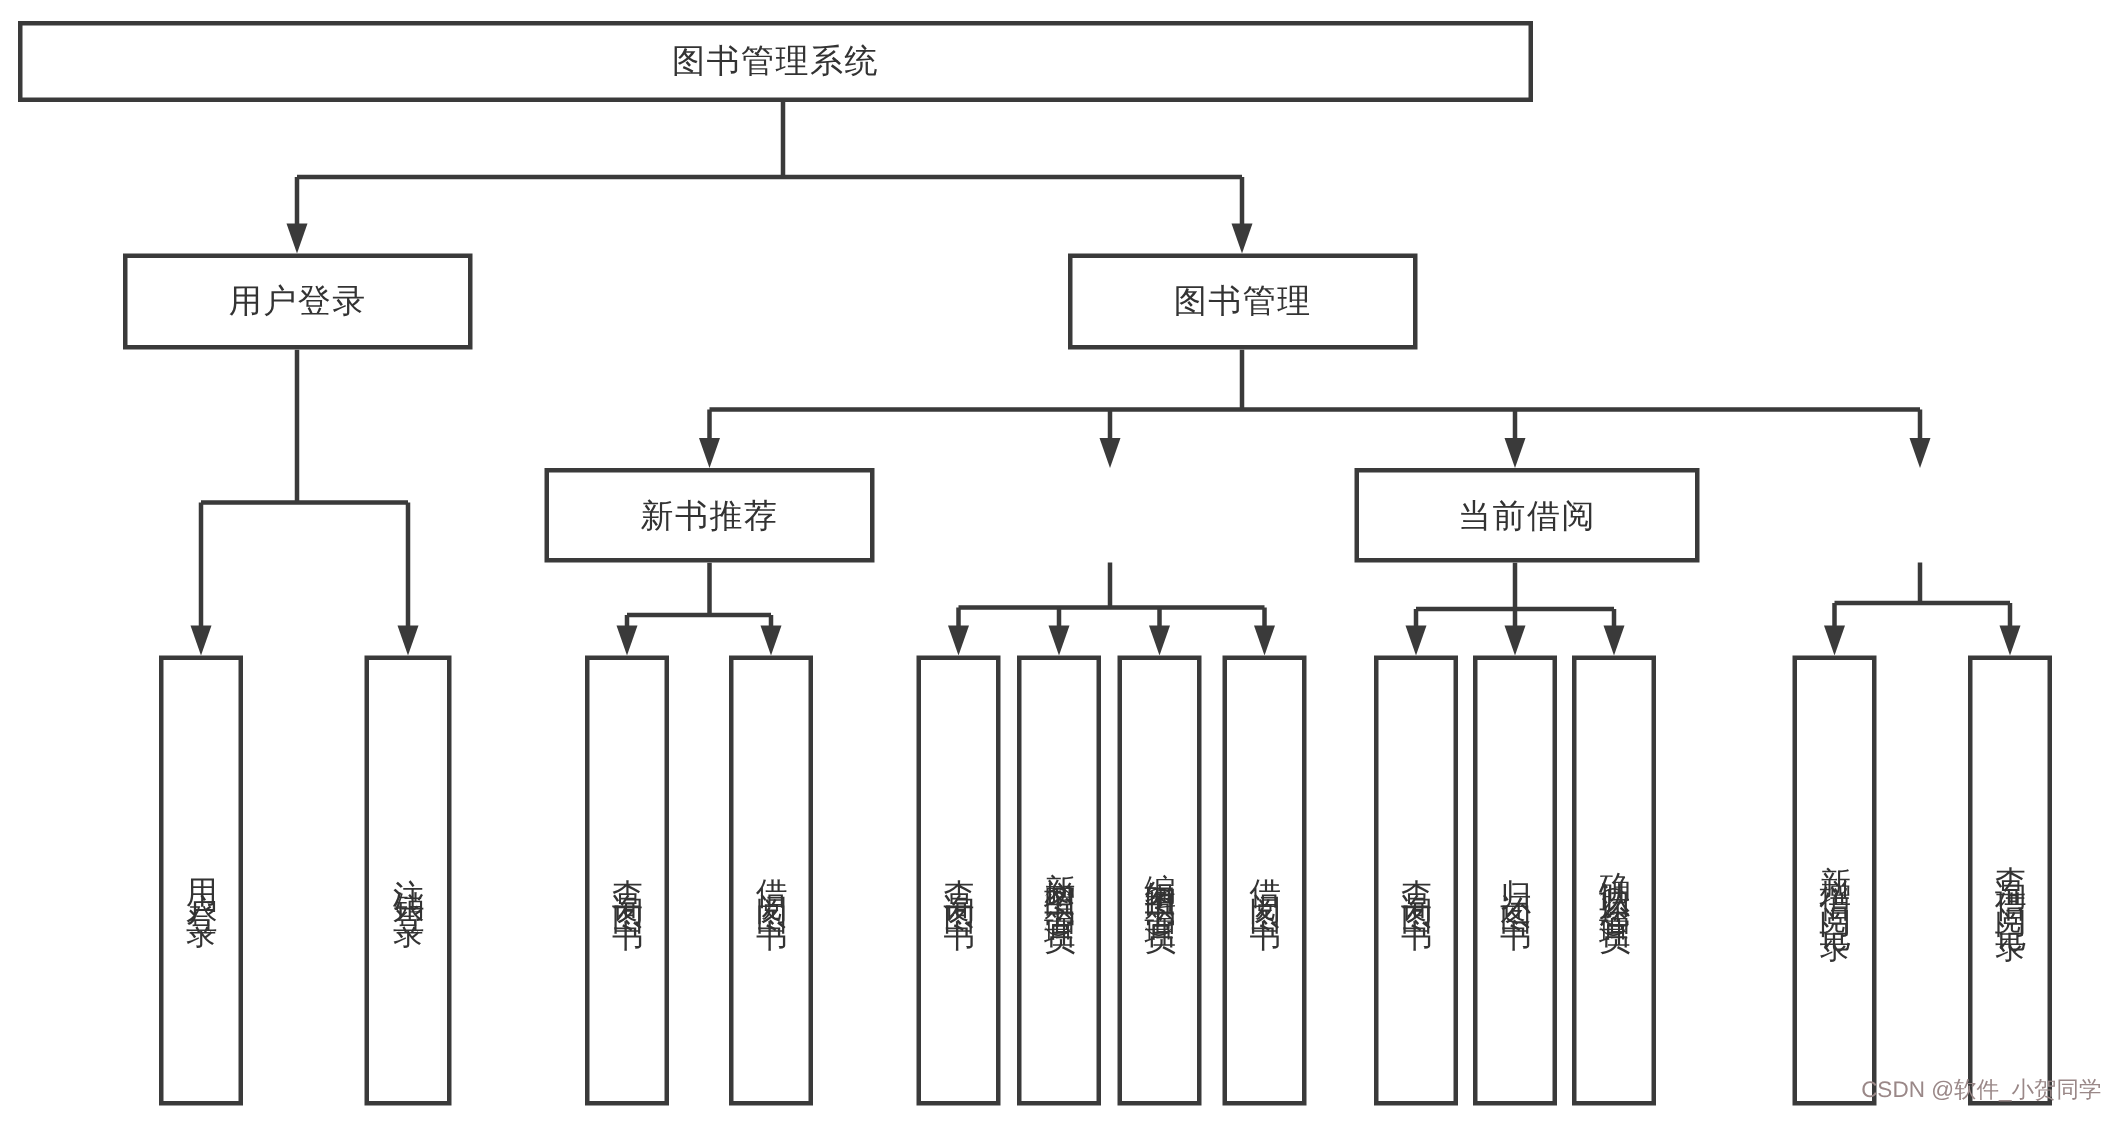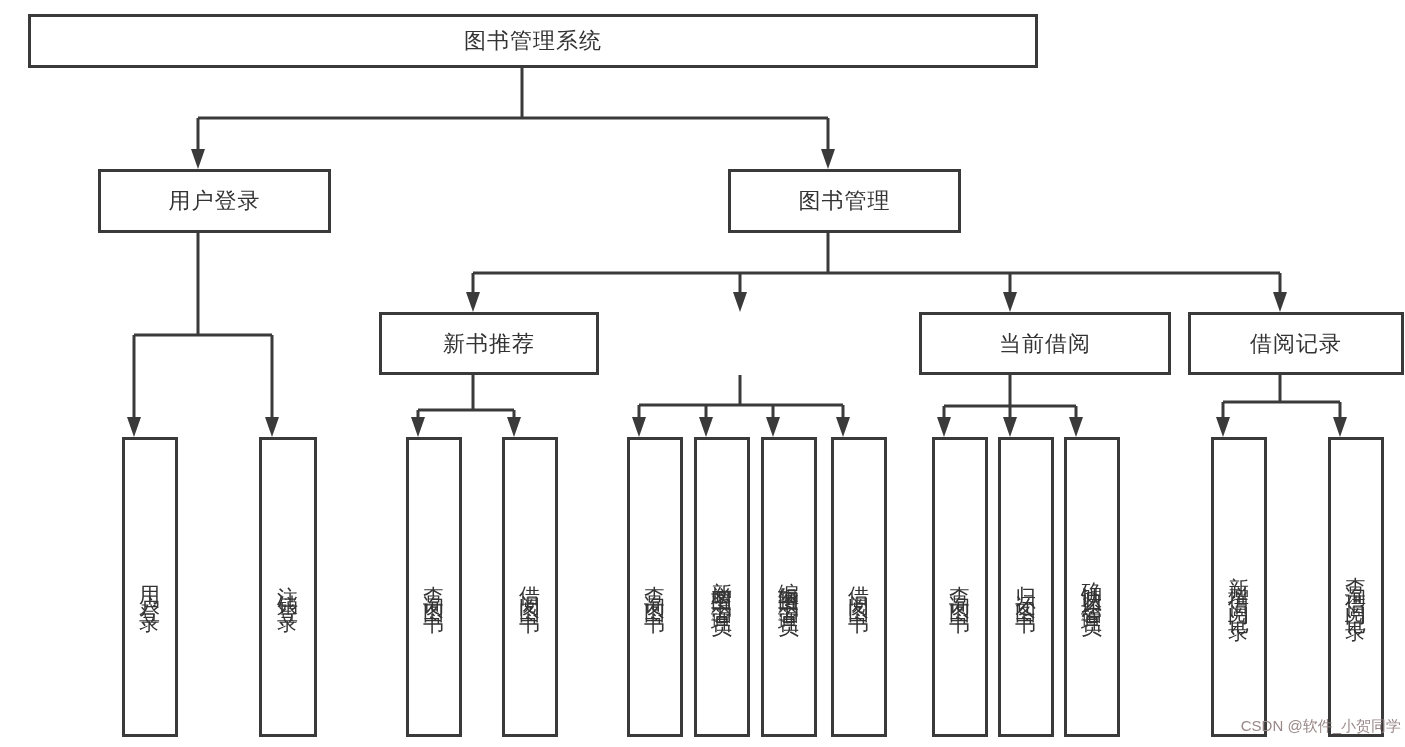--- a/index.html
+++ b/index.html
@@ -21,21 +21,20 @@
   .connector polygon{fill:var(--line);stroke:none;}
   .node{
     position:absolute;
     box-sizing:border-box;
     border:3px solid var(--line);
     background:var(--bg);
     color:var(--text);
     display:flex;
     align-items:center;
     justify-content:center;
-    margin-left:16px;
   }
   .hbox{font-size:22px;letter-spacing:1px;}
   .vbox{font-size:21px;}
   .vbox .vtext{
     writing-mode:vertical-rl;
     text-orientation:mixed;
     letter-spacing:9px;
     line-height:1;
   }
   .vbox .vtext.long{letter-spacing:5px;}
@@ -90,22 +89,21 @@
       <polygon points="1333,417 1347,417 1340,437"></polygon>
     </g>
   </svg>
 
   <div class="node hbox" style="left:12px;top:14px;width:1010px;height:54px">图书管理系统</div>
 
   <div class="node hbox" style="left:82px;top:169px;width:233px;height:64px">用户登录</div>
   <div class="node hbox" style="left:712px;top:169px;width:233px;height:64px">图书管理</div>
 
   <div class="node hbox" style="left:363px;top:312px;width:220px;height:63px">新书推荐</div>
-  <div class="node hbox" style="left:903px;top:312px;width:252px;height:63px">当前借阅</div>
-  <div class="node hbox" style="left:1172px;top:312px;width:216px;height:63px">借阅记录</div>
+  <div class="node hbox" style="left:903px;top:312px;width:230px;height:63px">当前借阅</div>
 
   <div class="node vbox" style="left:106px;top:437px;width:56px;height:300px">
     <span class="vtext">用户登录</span>
   </div>
   <div class="node vbox" style="left:243px;top:437px;width:58px;height:300px">
     <span class="vtext">注销登录</span>
   </div>
 
   <div class="node vbox" style="left:390px;top:437px;width:56px;height:300px">
     <span class="vtext">查询图书</span>

